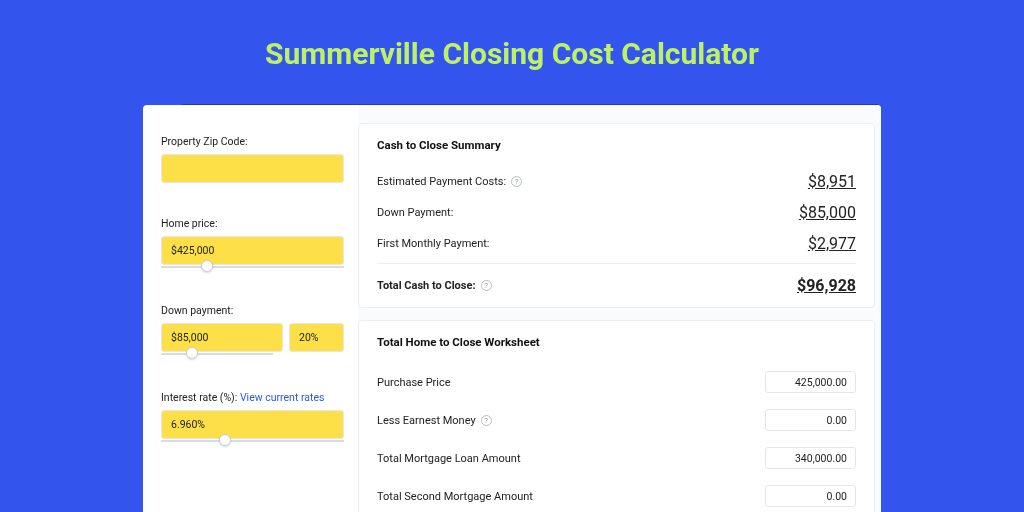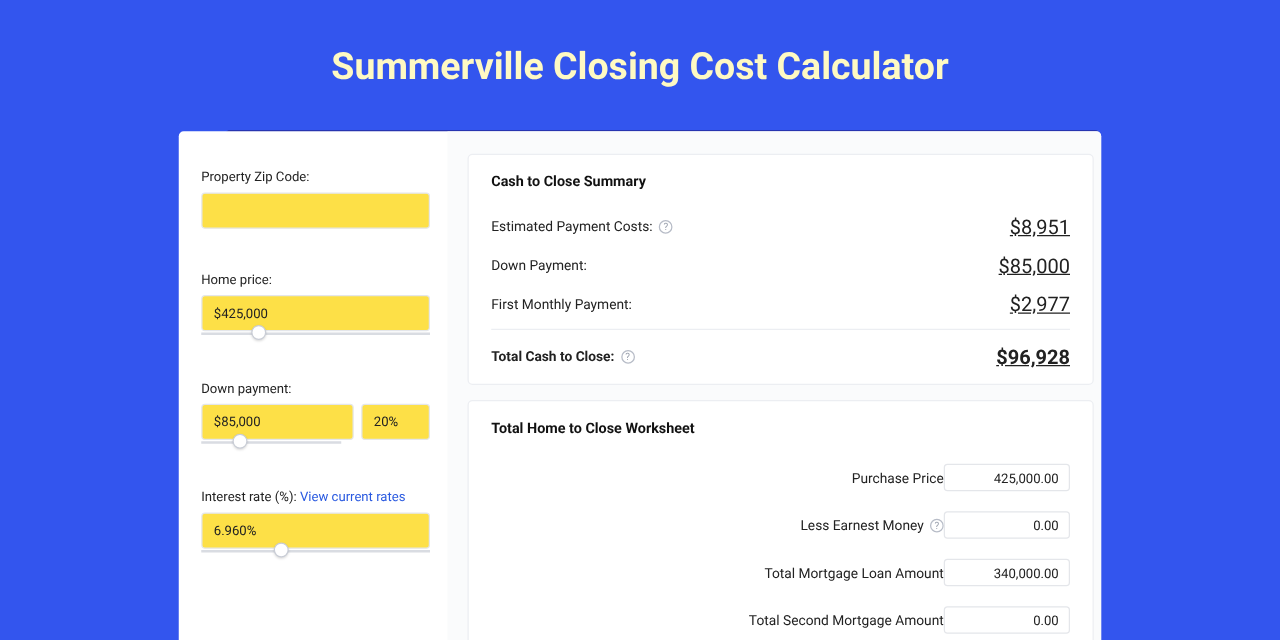--- a/index.html
+++ b/index.html
@@ -1,20 +1,20 @@
 <!DOCTYPE html>
 <html><head>
 <meta charset="utf-8">
 <style>
   * { box-sizing: border-box; margin: 0; padding: 0; }
   html, body { width: 1024px; height: 512px; overflow: hidden; font-family: -apple-system, BlinkMacSystemFont, "Segoe UI", Roboto, Arial, sans-serif; }
   body { background: #3355ee; position: relative; }
 
   .page-title {
-    color: #fef9c3;
+    color: #bef264;
     font-size: 30px;
     font-weight: 700;
     text-align: center;
     padding: 36px 0 22px 0;
   }
 
   .card-shadow {
     position: absolute;
     top: 104px;
     left: 180px;
@@ -79,21 +79,21 @@
   .right {
     flex: 1;
     padding: 18px 0 0 0;
     background: #fafbfc;
     position: relative;
   }
   .panel {
     background: #fff;
     border: 1px solid #eceef2;
     border-radius: 4px;
-    margin: 0 6px 12px 16px;
+    margin: 0 6px 12px 0;
     padding: 14px 18px 6px 18px;
   }
   .panel h3 {
     font-size: 11.5px;
     font-weight: 700;
     color: #111;
     margin-bottom: 14px;
   }
   .srow {
     display: flex;
@@ -115,29 +115,29 @@
     border-radius: 50%;
     color: #9aa0ad;
     font-size: 8px;
     line-height: 9px;
     text-align: center;
     font-weight: 400;
   }
 
   .wrow {
     display: flex;
-    justify-content: flex-end;
+    justify-content: space-between;
     align-items: center;
     font-size: 11px;
     color: #222;
     padding: 8px 0;
   }
   .wrow .k { display: flex; align-items: center; gap: 5px; }
   .wfield {
-    width: 101px;
+    width: 91px;
     height: 22px;
     border: 1px solid #e4e6ea;
     border-radius: 3px;
     background: #fff;
     text-align: right;
     padding: 0 8px;
     font-size: 10.5px;
     color: #222;
     font-family: inherit;
   }

